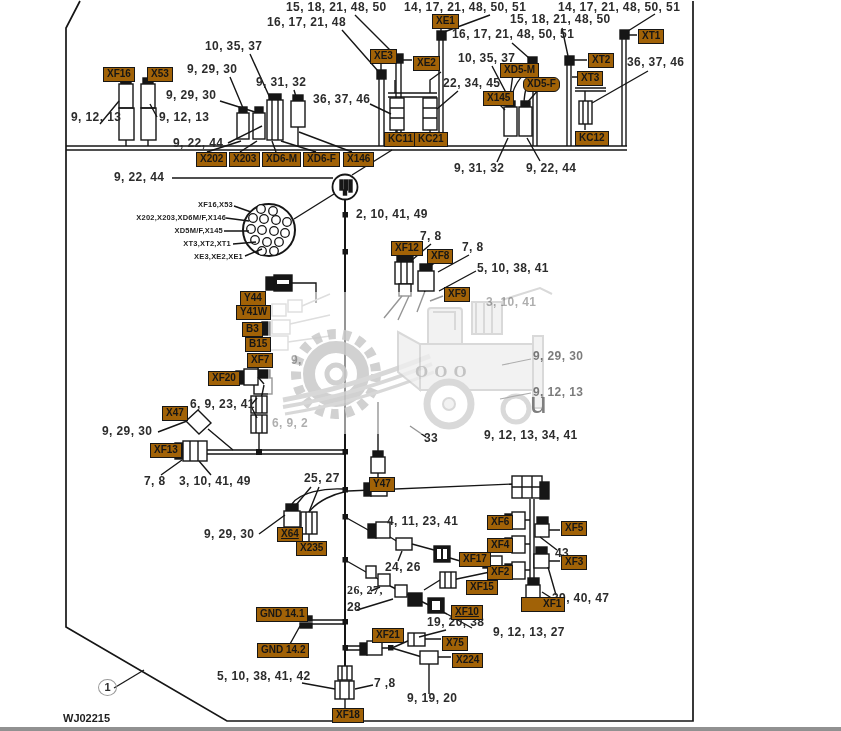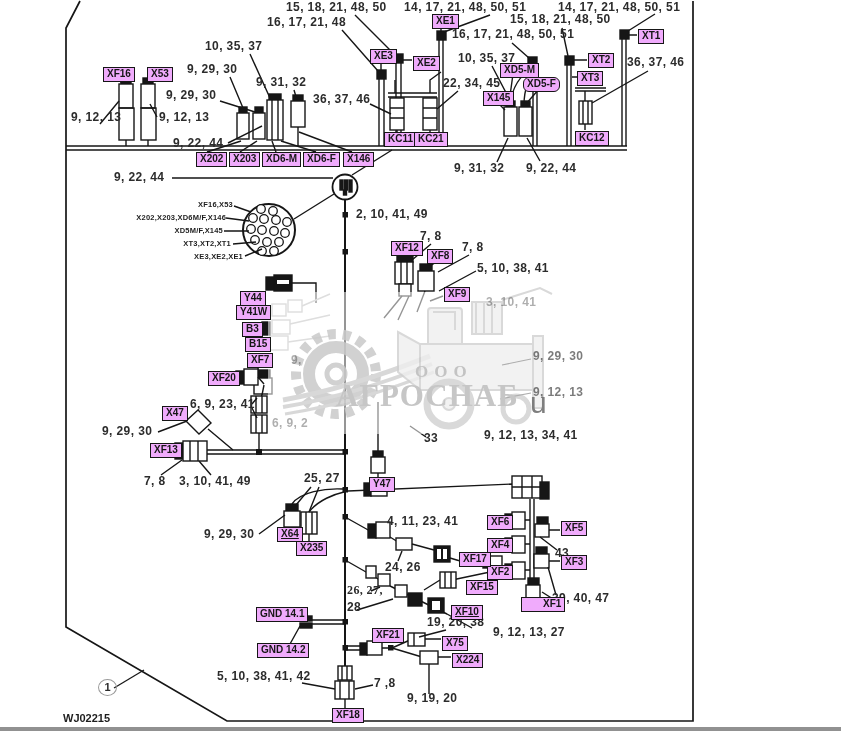--- a/index.html
+++ b/index.html
@@ -1,19 +1,19 @@
 <!DOCTYPE html>
 <html><head>
 <meta charset="utf-8">
 <style>
   html,body{margin:0;padding:0;background:#fff;}
   .canvas{position:relative;width:841px;height:731px;background:#fff;overflow:hidden;
           font-family:"Liberation Sans",sans-serif;}
   .canvas svg{position:absolute;left:0;top:0;z-index:1;}
-  .boxlbl{position:absolute;z-index:6;border:1.5px solid #161616;background:#f0abfc;color:#161616;
+  .boxlbl{position:absolute;z-index:6;border:1.5px solid #161616;background:#a16207;color:#161616;
           font-weight:bold;font-size:10px;line-height:1;padding:1px 3px 2px;white-space:nowrap;}
   .numlbl{position:absolute;z-index:5;color:#2c2c2c;font-weight:bold;font-size:12px;line-height:1.05;
           letter-spacing:.4px;white-space:nowrap;}
   .numlbl.faded{opacity:.38;}
   .numlbl.dim{opacity:.62;}
   .pinlbl{position:absolute;z-index:5;color:#1d1d1d;font-weight:bold;font-size:7.5px;
           transform:translateX(-100%);white-space:nowrap;letter-spacing:.2px;}
   .wm-ooo{position:absolute;z-index:3;left:415px;top:362px;color:#c3c3c3;font-family:"Liberation Serif",serif;
           font-size:17px;font-weight:bold;letter-spacing:6px;}
   .wm-name{position:absolute;z-index:3;left:336px;top:378px;color:#c6c6c6;font-family:"Liberation Serif",serif;
@@ -279,21 +279,20 @@
         <path d="M502,300 L540,288 L552,294" fill="none"></path>
         <circle cx="449" cy="404" r="22" stroke-width="7" fill="#fff"></circle>
         <circle cx="449" cy="404" r="6"></circle>
         <circle cx="516" cy="409" r="13" stroke-width="5" fill="#fff"></circle>
       </g>
       <path d="M531,359 L502,365 M531,393 L500,399" stroke="#adadad" stroke-width="1.2" fill="none"></path>
     </g>
   </svg>
 
   <div class="wm-ooo">ООО</div>
-  <div class="wm-name">АГРОСНАБ</div>
   <div class="wm-u">u</div>
 
   <div id="boxLayer">
       <div class="boxlbl" style="left: 103px; top: 67px;">XF16</div>
       <div class="boxlbl" style="left: 147px; top: 67px;">X53</div>
       <div class="boxlbl" style="left: 370px; top: 49px;">XE3</div>
       <div class="boxlbl" style="left: 413px; top: 56px;">XE2</div>
       <div class="boxlbl" style="left: 432px; top: 14px;">XE1</div>
       <div class="boxlbl" style="left: 500px; top: 63px;">XD5-M</div>
       <div class="boxlbl" style="left: 523px; top: 77px; border-radius: 6px;">XD5-F</div>

